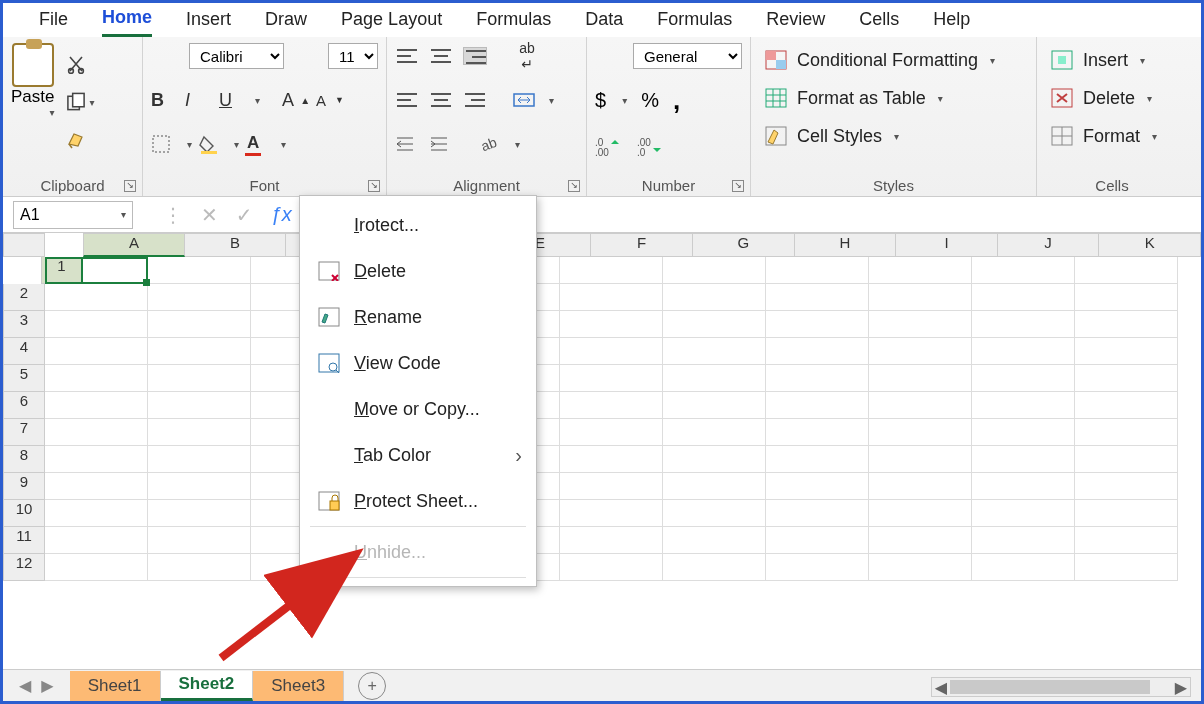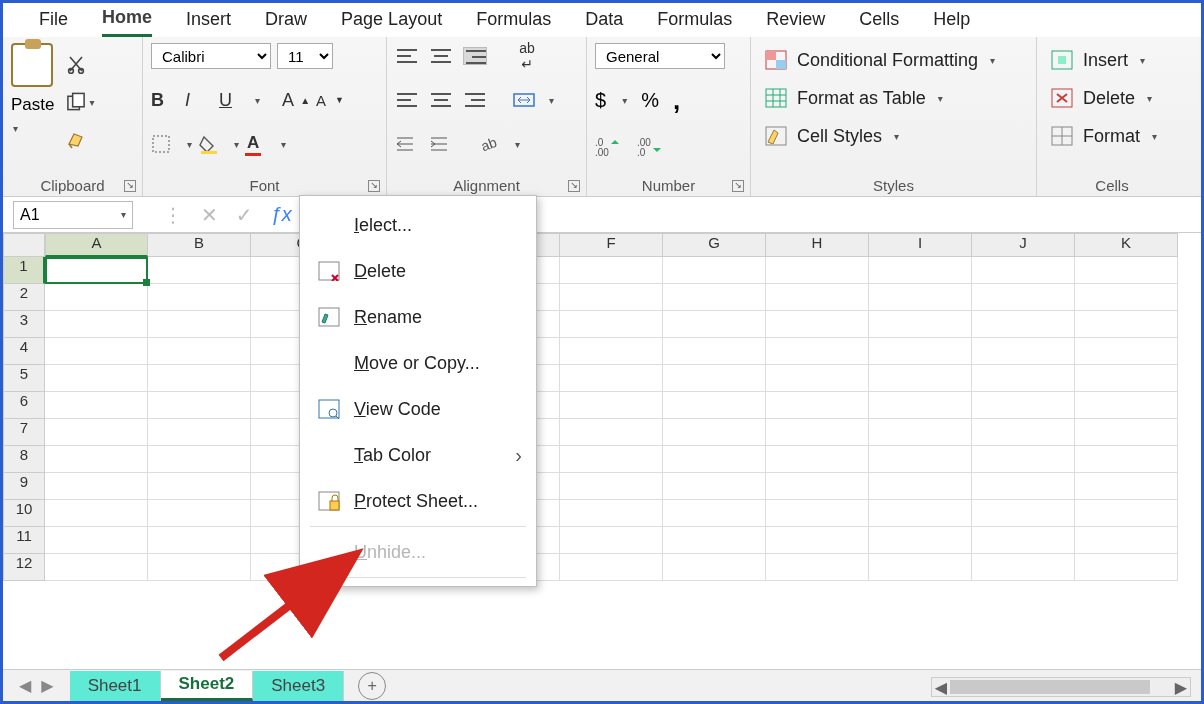--- a/index.html
+++ b/index.html
@@ -1,36 +1,36 @@
 <!DOCTYPE html>
 <html><head>
 <meta charset="utf-8">
 <style>
 * { margin: 0; padding: 0; box-sizing: border-box; font-family: "Segoe UI", Arial, sans-serif; }
 body { width: 1204px; height: 704px; background: #fff; border: 3px solid #2b5dcf; position: relative; overflow: hidden; }
 
 
 .tabs { display: flex; align-items: center; gap: 34px; padding: 4px 0 0 36px; height: 34px; font-size: 18px; color: #232323; background: #fff; }
 .tab { cursor: pointer; padding-bottom: 6px; }
-.tab.active { color: #404040; font-weight: 600; border-bottom: 3px solid #186f3d; }
+.tab.active { color: #1d4ed8; font-weight: 600; border-bottom: 3px solid #186f3d; }
 
 
 .ribbon { display: flex; height: 160px; background: linear-gradient(#f6f6f6,#f0f0f0); border-bottom: 1px solid #ccc; }
 .group { display: flex; flex-direction: column; justify-content: space-between; padding: 6px 8px 2px 8px; border-right: 1px solid #d3d3d3; position: relative; }
 .group-label { text-align: center; font-size: 15px; color: #555; padding: 2px 0 0 0; position: relative; }
 .group-label .dl { position: absolute; right: -2px; bottom: 2px; width: 12px; height: 12px; border: 1px solid #888; font-size: 9px; line-height: 9px; color: #555; }
 .row { display: flex; align-items: center; gap: 6px; }
 
 .btn, .ib { display: inline-flex; align-items: center; justify-content: center; color: #333; }
 .ib { width: 28px; height: 26px; justify-content: space-between; }
-.sel { border: 1px solid #aaa; background: #fff; height: 26px; font-size: 15px; padding: 0 6px; }
+.sel { border: 1px solid #aaa; background: #fff; height: 26px; font-size: 15px; padding: 0 6px; margin-left: 38px; }
 .caret { font-size: 10px; color: #555; padding-left: 2px; }
 
 
-.clipboard-main { display: flex; flex-direction: column; align-items: flex-start; gap: 8px; }
+.clipboard-main { display: flex; flex-direction: column; align-items: flex-end; gap: 0; }
 .paste-ico { width: 42px; height: 44px; border: 2px solid #9a7a2f; border-radius: 4px; position: relative; background: #fff; }
 .paste-ico::before { content: ""; position: absolute; top: -6px; left: 12px; width: 16px; height: 10px; background: #c7a258; border-radius: 3px; }
 .clipboard-side { display: flex; flex-direction: column; gap: 12px; margin-left: 6px; padding-top: 8px; }
 
 
 .al { width: 24px; height: 18px; display: inline-block; position: relative; }
 .al span { position: absolute; height: 2px; background: #555; left: 2px; }
 .al .l1{top:2px;width:20px}.al .l2{top:8px;width:14px}.al .l3{top:14px;width:20px}
 .al.c .l2{left:5px;width:14px}
 .al.r .l2{left:8px;width:14px}
@@ -71,21 +71,21 @@
 .ctx hr{border:none;border-top:1px solid #ddd;margin:2px 10px;}
 .ctx .dis{color:#b6b6b6;}
 .ctx .sub::after{content:"›";position:absolute;right:14px;font-size:20px;color:#555;}
 
 
 .arrow{position:absolute;left:208px;top:540px;width:170px;height:120px;pointer-events:none;}
 
 
 .sheets{position:absolute;left:0;right:0;bottom:0;height:32px;background:#f1f1f1;border-top:1px solid #ccc;display:flex;align-items:center;}
 .sheets .nav{display:flex;gap:10px;padding:0 16px;color:#888;font-size:16px;}
-.stab{height:30px;padding:0 18px;display:flex;align-items:center;font-size:17px;color:#444;border-right:1px solid #ccc;background:#5eead4;}
+.stab{height:30px;padding:0 18px;display:flex;align-items:center;font-size:17px;color:#444;border-right:1px solid #ccc;background:#fdba74;}
 .stab.active{background:#fff;color:#186f3d;font-weight:600;border-bottom:3px solid #186f3d;}
 .add-sheet{width:28px;height:28px;border:1.5px solid #888;border-radius:50%;margin-left:14px;display:flex;align-items:center;justify-content:center;color:#666;}
 .hscroll{position:absolute;right:10px;bottom:4px;width:260px;height:20px;background:#eee;border:1px solid #ccc;}
 .hscroll .thumb{position:absolute;left:18px;top:2px;height:14px;width:200px;background:#c9c9c9;}
 .hscroll .ar{position:absolute;top:0;width:18px;height:18px;text-align:center;color:#666;}
 .hscroll .ar.l{left:0}.hscroll .ar.r{right:0}
 
 svg{display:block}
 </style>
 </head>
@@ -573,54 +573,54 @@
         <div class="cell"></div>
         <div class="cell"></div>
       </div>
     </div>
   <div class="sel-cell"></div>
 </div>
 
 <div class="ctx">
   <div class="mi">
       <span class="ic"></span>
-      <span><span class="u">I</span><span>elect...</span></span>
+      <span><span class="u">I</span><span>rotect...</span></span>
     </div>
   <div class="mi">
     <span class="ic">
         <svg width="22" height="20">
           <rect x="1" y="1" width="20" height="18" fill="none" stroke="#888"></rect>
           <path d="M14 14l6 6M20 14l-6 6" stroke="#c03" stroke-width="2"></path>
         </svg>
       </span>
     <span><span class="u">D</span><span>elete</span></span>
   </div>
   <div class="mi">
     <span class="ic">
         <svg width="22" height="20">
           <rect x="1" y="1" width="20" height="18" fill="none" stroke="#888"></rect>
           <path d="M4 15l3-8 3 1-3 8z" fill="#4a8" stroke="#277"></path>
         </svg>
       </span>
     <span><span class="u">R</span><span>ename</span></span>
   </div>
-  <div class="mi">
-      <span class="ic"></span>
-      <span><span class="u">M</span><span>ove or Copy...</span></span>
-    </div>
   <div class="mi">
     <span class="ic">
         <svg width="22" height="20">
           <rect x="1" y="1" width="20" height="18" fill="none" stroke="#37a"></rect>
           <circle cx="15" cy="14" r="4" fill="none" stroke="#37a"></circle>
           <path d="M18 17l4 4" stroke="#37a"></path>
         </svg>
       </span>
     <span><span class="u">V</span><span>iew Code</span></span>
   </div>
+  <div class="mi">
+      <span class="ic"></span>
+      <span><span class="u">M</span><span>ove or Copy...</span></span>
+    </div>
   <div class="mi sub">
       <span class="ic"></span>
       <span><span class="u">T</span><span>ab Color</span></span>
     </div>
   <div class="mi">
     <span class="ic">
         <svg width="22" height="20">
           <rect x="1" y="1" width="20" height="18" fill="none" stroke="#888"></rect>
           <rect x="12" y="10" width="9" height="9" fill="#fc5" stroke="#a70"></rect>
           <path d="M14 10v-3a3 3 0 016 0v3" fill="none" stroke="#a70"></path>

